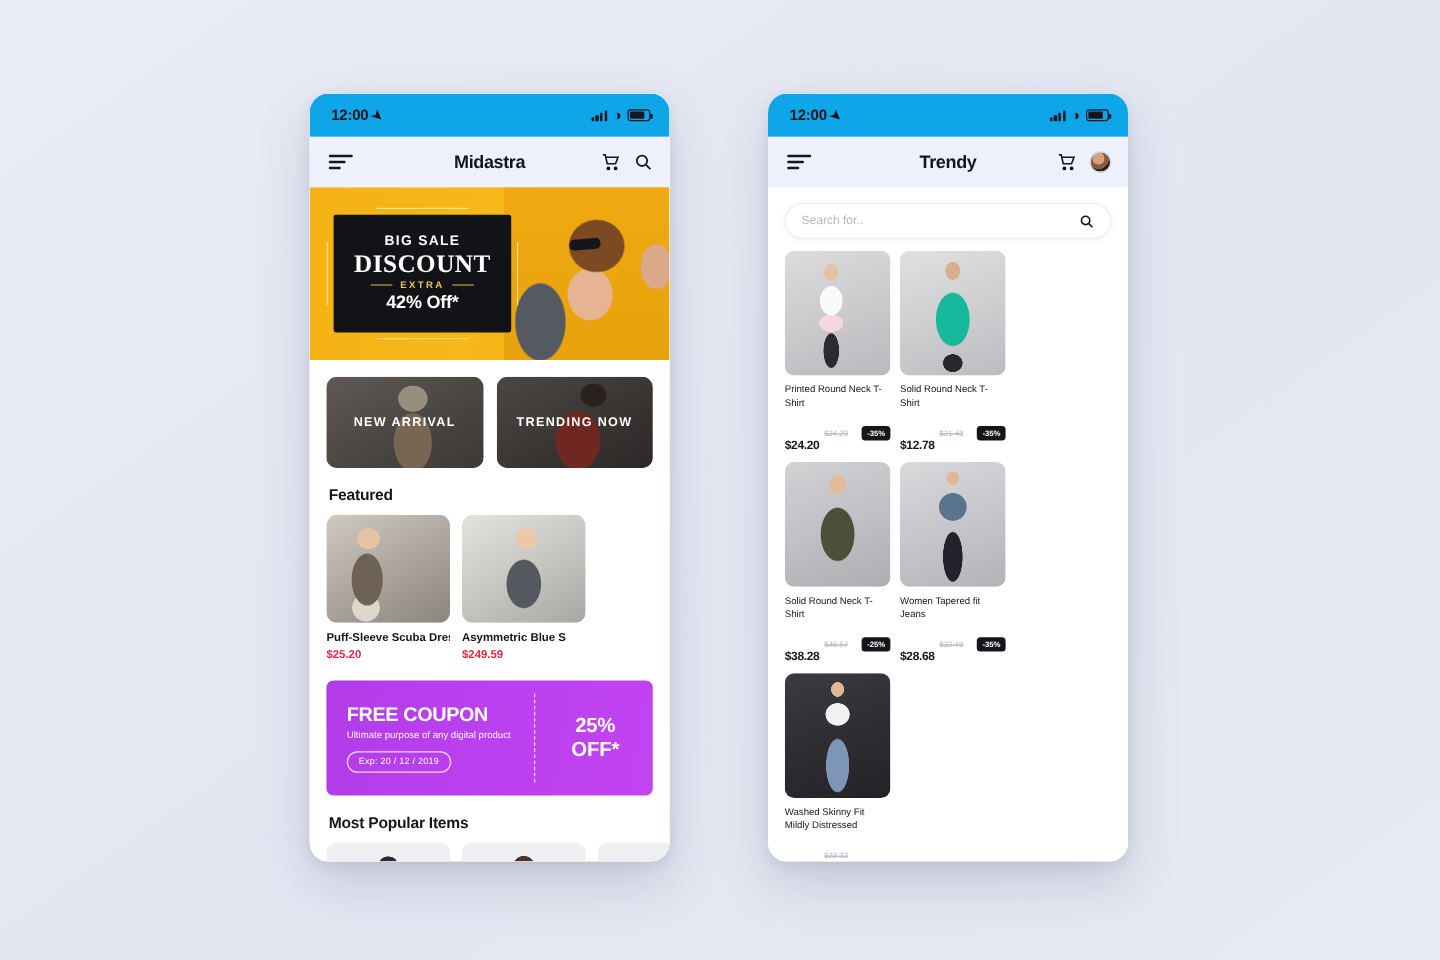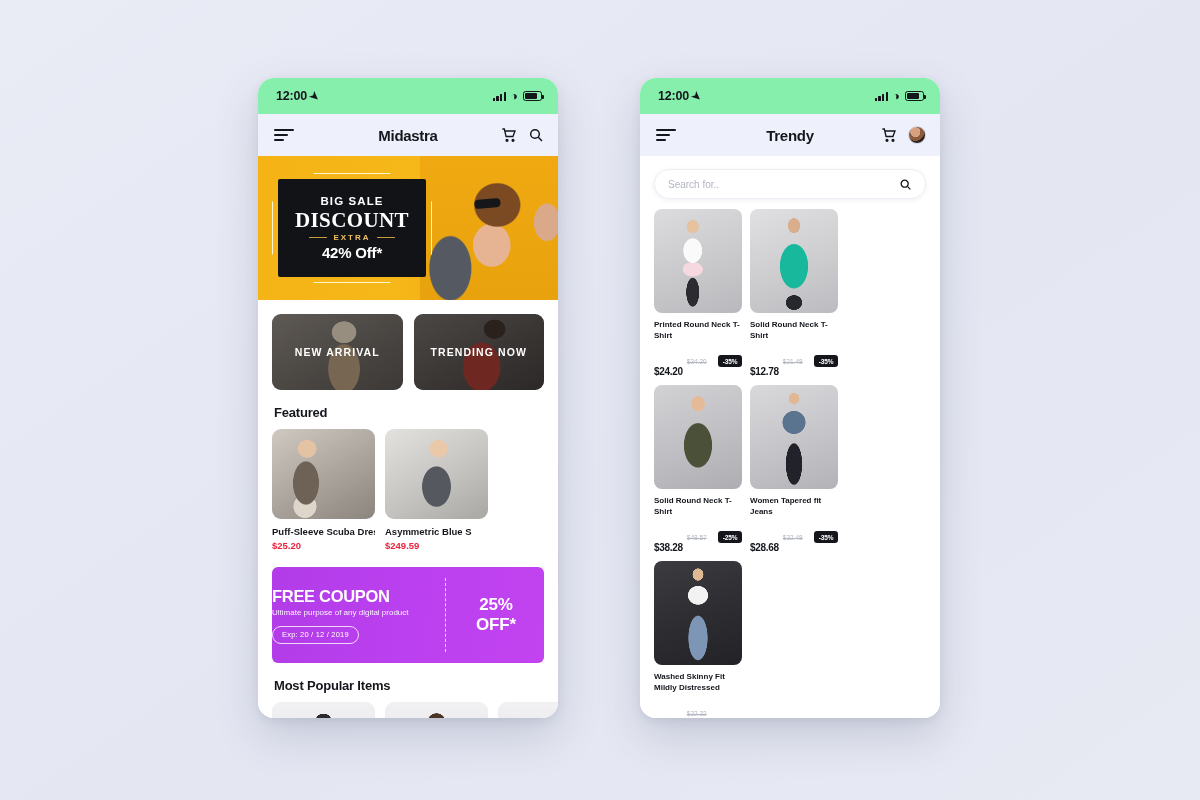--- a/index.html
+++ b/index.html
@@ -18,21 +18,21 @@
     position:absolute; width:300px; height:640px;
     background:#ffffff; border-radius:16px; overflow:hidden;
     box-shadow:0 18px 44px rgba(70,75,110,.20), 0 3px 10px rgba(70,75,110,.10);
   }
   #phone-left  { left:258px; top:78px; }
   #phone-right { left:640px; top:78px; }
   .screen { position:relative; width:100%; height:100%; overflow:hidden; background:#fff; }
 
   
   .statusbar {
-    height:36px; background:#86efac; display:flex; align-items:center;
+    height:36px; background:#0ea5e9; display:flex; align-items:center;
     justify-content:space-between; padding:0 16px 0 18px;
   }
   .st-time { font-size:12.5px; font-weight:700; color:#14161c; letter-spacing:-.2px;
              display:flex; align-items:center; gap:3px; }
   .st-arrow { display:inline-block; transform:rotate(42deg); font-size:11px; }
   .st-right { display:flex; align-items:center; gap:5px; }
   .bars { display:flex; align-items:flex-end; gap:1.4px; height:9px; }
   .bars i { width:2.2px; background:#14161c; border-radius:.5px; display:block; }
   .bars i:nth-child(1){height:3px}.bars i:nth-child(2){height:5px}
   .bars i:nth-child(3){height:7px}.bars i:nth-child(4){height:9px}
@@ -154,21 +154,21 @@
   .feat-name { font-size:9.5px; font-weight:700; color:#14161c; margin-top:7px;
                white-space:nowrap; overflow:hidden; }
   .feat-price { font-size:9.5px; font-weight:700; margin-top:3px; }
 
   
   .coupon {
     margin:16px 14px 0; height:96px; border-radius:6px; position:relative;
     background:linear-gradient(100deg,#b23ce8 0%, #bb40ef 48%, #c243f0 100%);
     display:flex; align-items:center; overflow:hidden; color:#fff;
   }
-  .cp-left { flex:1; }
+  .cp-left { flex:1; padding-left:17px; }
   .cp-t1 { font-size:16.5px; font-weight:700; letter-spacing:-.3px; }
   .cp-t2 { font-size:8px; opacity:.94; margin-top:2px; }
   .cp-exp {
     display:inline-block; margin-top:9px; padding:3.5px 9px; font-size:7.5px;
     border:1px solid rgba(255,255,255,.8); border-radius:10px; letter-spacing:.2px;
   }
   .cp-div {
     width:0; border-left:1.6px dashed rgba(255,255,255,.82); height:74px; margin:0 2px;
   }
   .cp-right { width:96px; text-align:center; }
@@ -243,21 +243,21 @@
       radial-gradient(ellipse 8px 9px at 50% 13%, #dfb994 0 66%, rgba(223,185,148,0) 70%),
       radial-gradient(ellipse 14px 13px at 50% 33%, #f2f2f2 0 70%, rgba(242,242,242,0) 74%),
       radial-gradient(ellipse 13px 30px at 50% 74%, #7e96b6 0 72%, rgba(126,150,182,0) 76%),
       linear-gradient(160deg,#3b3b40,#2c2c31 55%,#232327); }
   .g6 { background:
       radial-gradient(ellipse 9px 10px at 50% 14%, #e2bb97 0 66%, rgba(226,187,151,0) 70%),
       radial-gradient(ellipse 16px 18px at 50% 38%, #53382e 0 70%, rgba(83,56,46,0) 74%),
       radial-gradient(ellipse 12px 26px at 50% 78%, #2f3a2c 0 72%, rgba(47,58,44,0) 76%),
       linear-gradient(160deg,#dadade,#c7c7cb 55%,#b5b5b9); }
   .card-name {
-    font-size:8px; font-weight:700; color:#14161c; margin-top:7px; line-height:1.32;
+    font-size:8px; font-weight:400; color:#14161c; margin-top:7px; line-height:1.32;
     min-height:21px;
   }
   .card-pr { display:flex; align-items:center; gap:4px; margin-top:4px; }
   .pr-now { font-size:10px; font-weight:700; color:#14161c; letter-spacing:-.3px;margin-top:21px; }
   .pr-old { font-size:6.5px; color:#b4b7c2; text-decoration:line-through; }
   .badge {
     margin-left:auto; background:#15161b; color:#fff; font-size:6.5px; font-weight:700;
     padding:2.5px 4.5px; border-radius:3px; letter-spacing:-.1px;
   }
 

